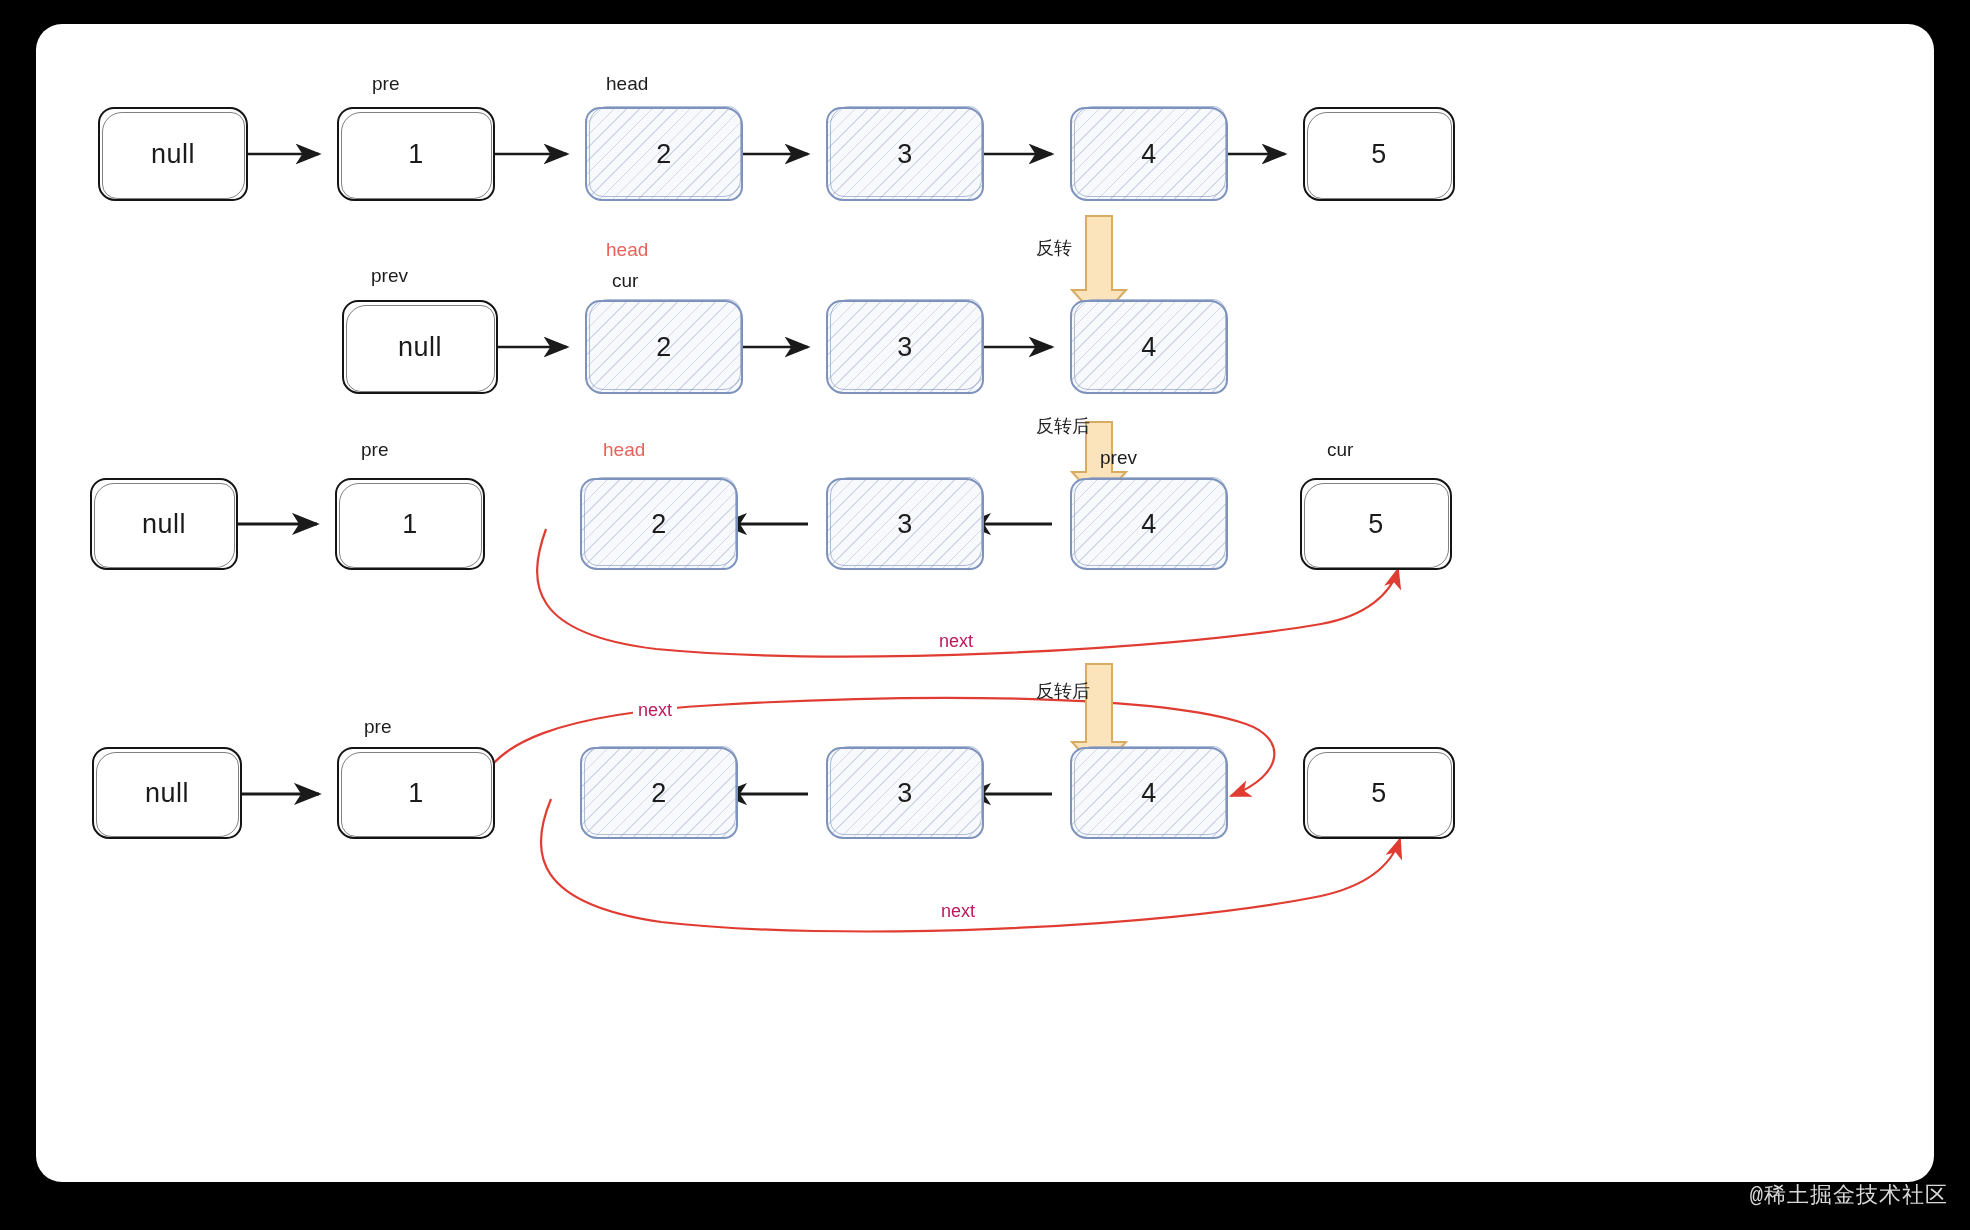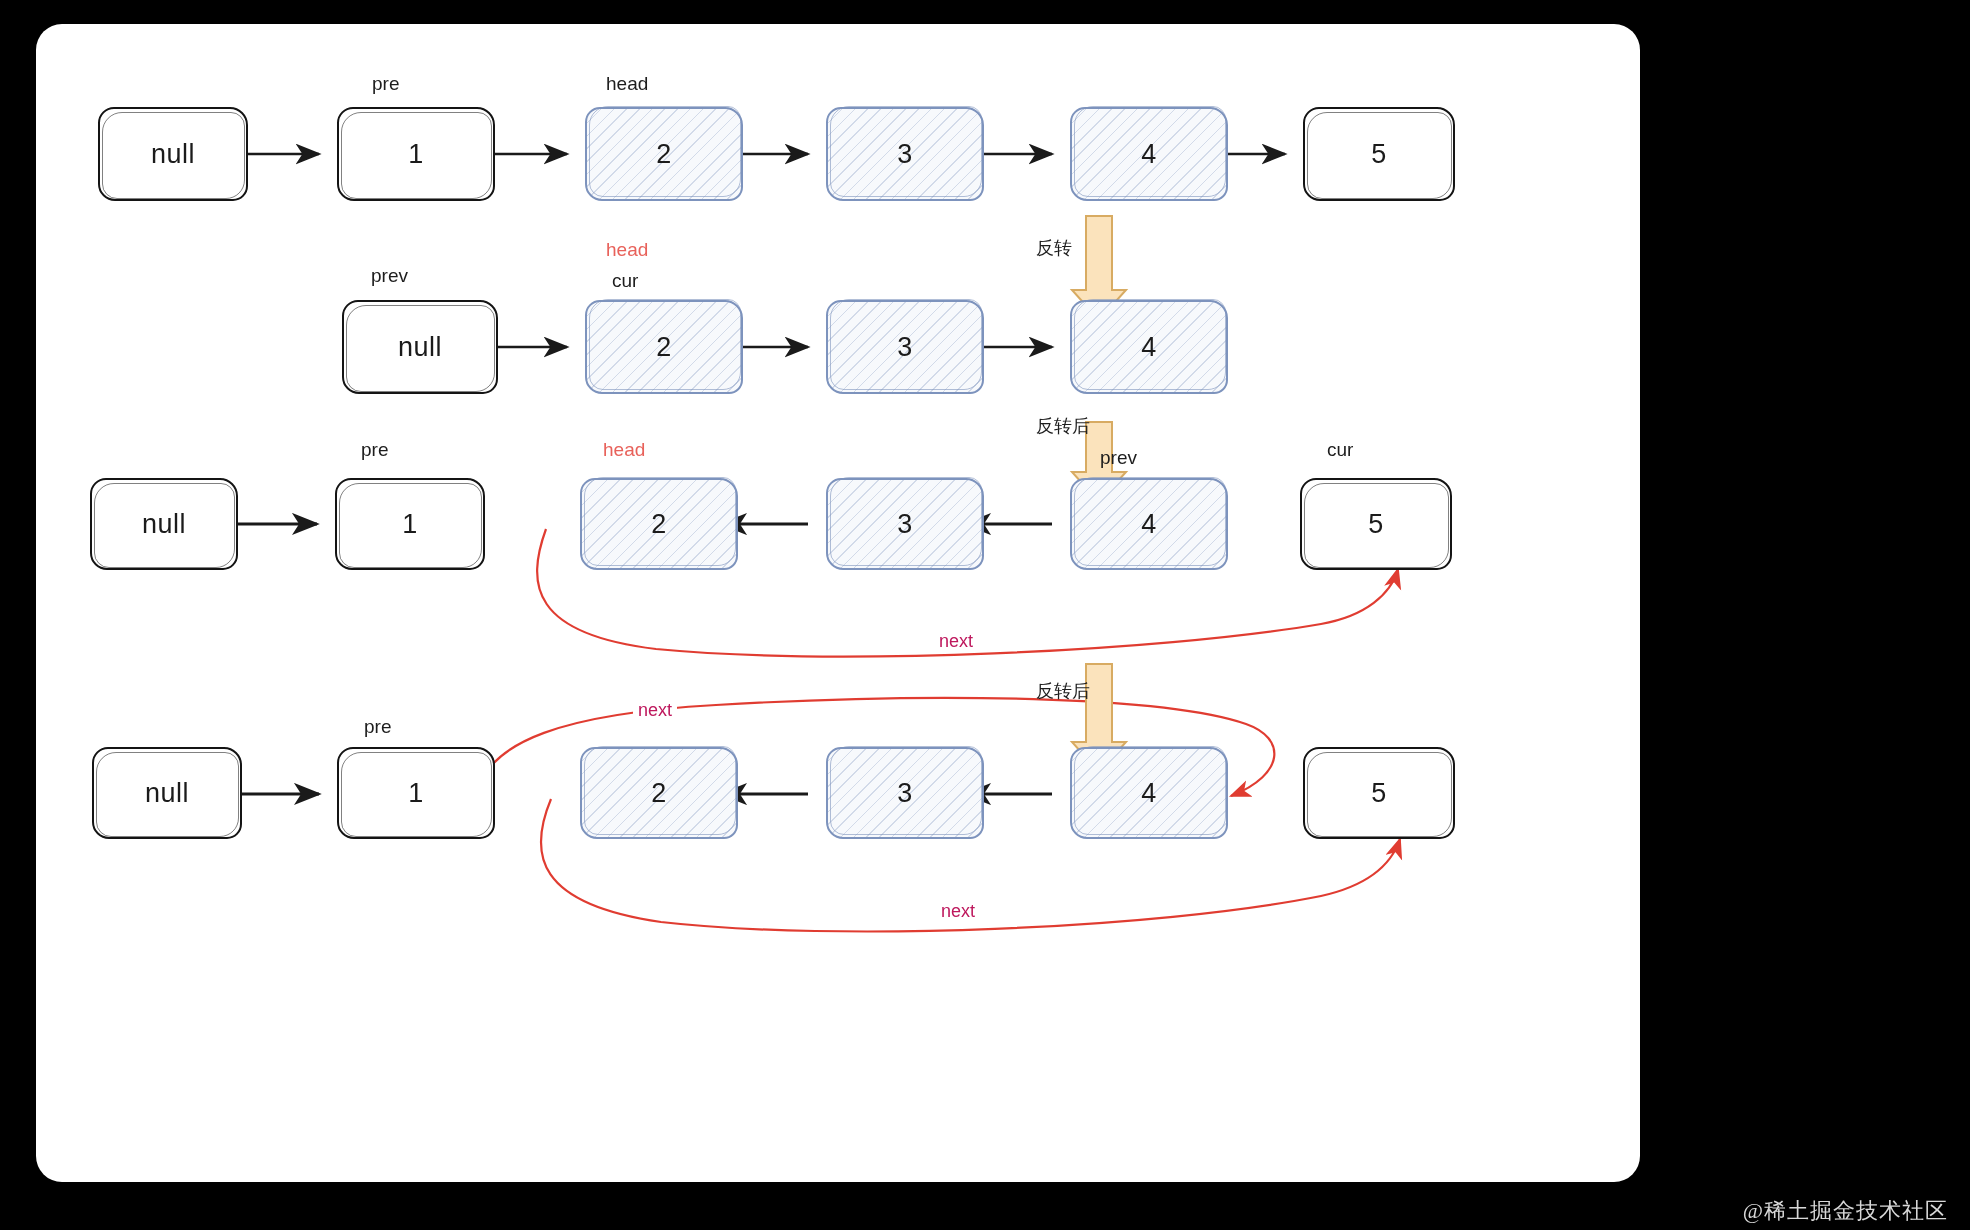--- a/index.html
+++ b/index.html
@@ -10,21 +10,21 @@
   }
   #page {
     position: relative;
     width: 1970px; height: 1230px;
     background: #000;
     overflow: hidden;
   }
   #canvas {
     position: absolute;
     left: 36px; top: 24px;
-    width: 1604px; height: 1158px;
+    width: 1898px; height: 1158px;
     background: #ffffff;
     border-radius: 26px;
     overflow: hidden;
   }
   #svg-layer {
     position: absolute; left: 0; top: 0;
     width: 1898px; height: 1158px;
     pointer-events: none;
   }
   
@@ -80,24 +80,24 @@
     font-size: 19px;
     color: #1d1d1d;
     white-space: nowrap;
     font-family: "Liberation Sans", sans-serif;
   }
   .anno.red { color: #e8615a; }
   .anno.cn  { font-size: 18px; }
   .anno.nextlbl { font-size: 18px; color: #be185d; }
   .watermark {
     position: absolute;
-    right: 22px; bottom: 4px;
+    right: 22px; bottom: 20px;
     font-size: 22px;
     color: #d8d8d8;
-    font-family: Liberation Serif, serif;
+    font-family: Liberation Mono, monospace;
     letter-spacing: 1px;
     text-align: right;
   }
 </style>
 </head>
 <body>
 
 <div id="page">
   <div id="canvas">
 

